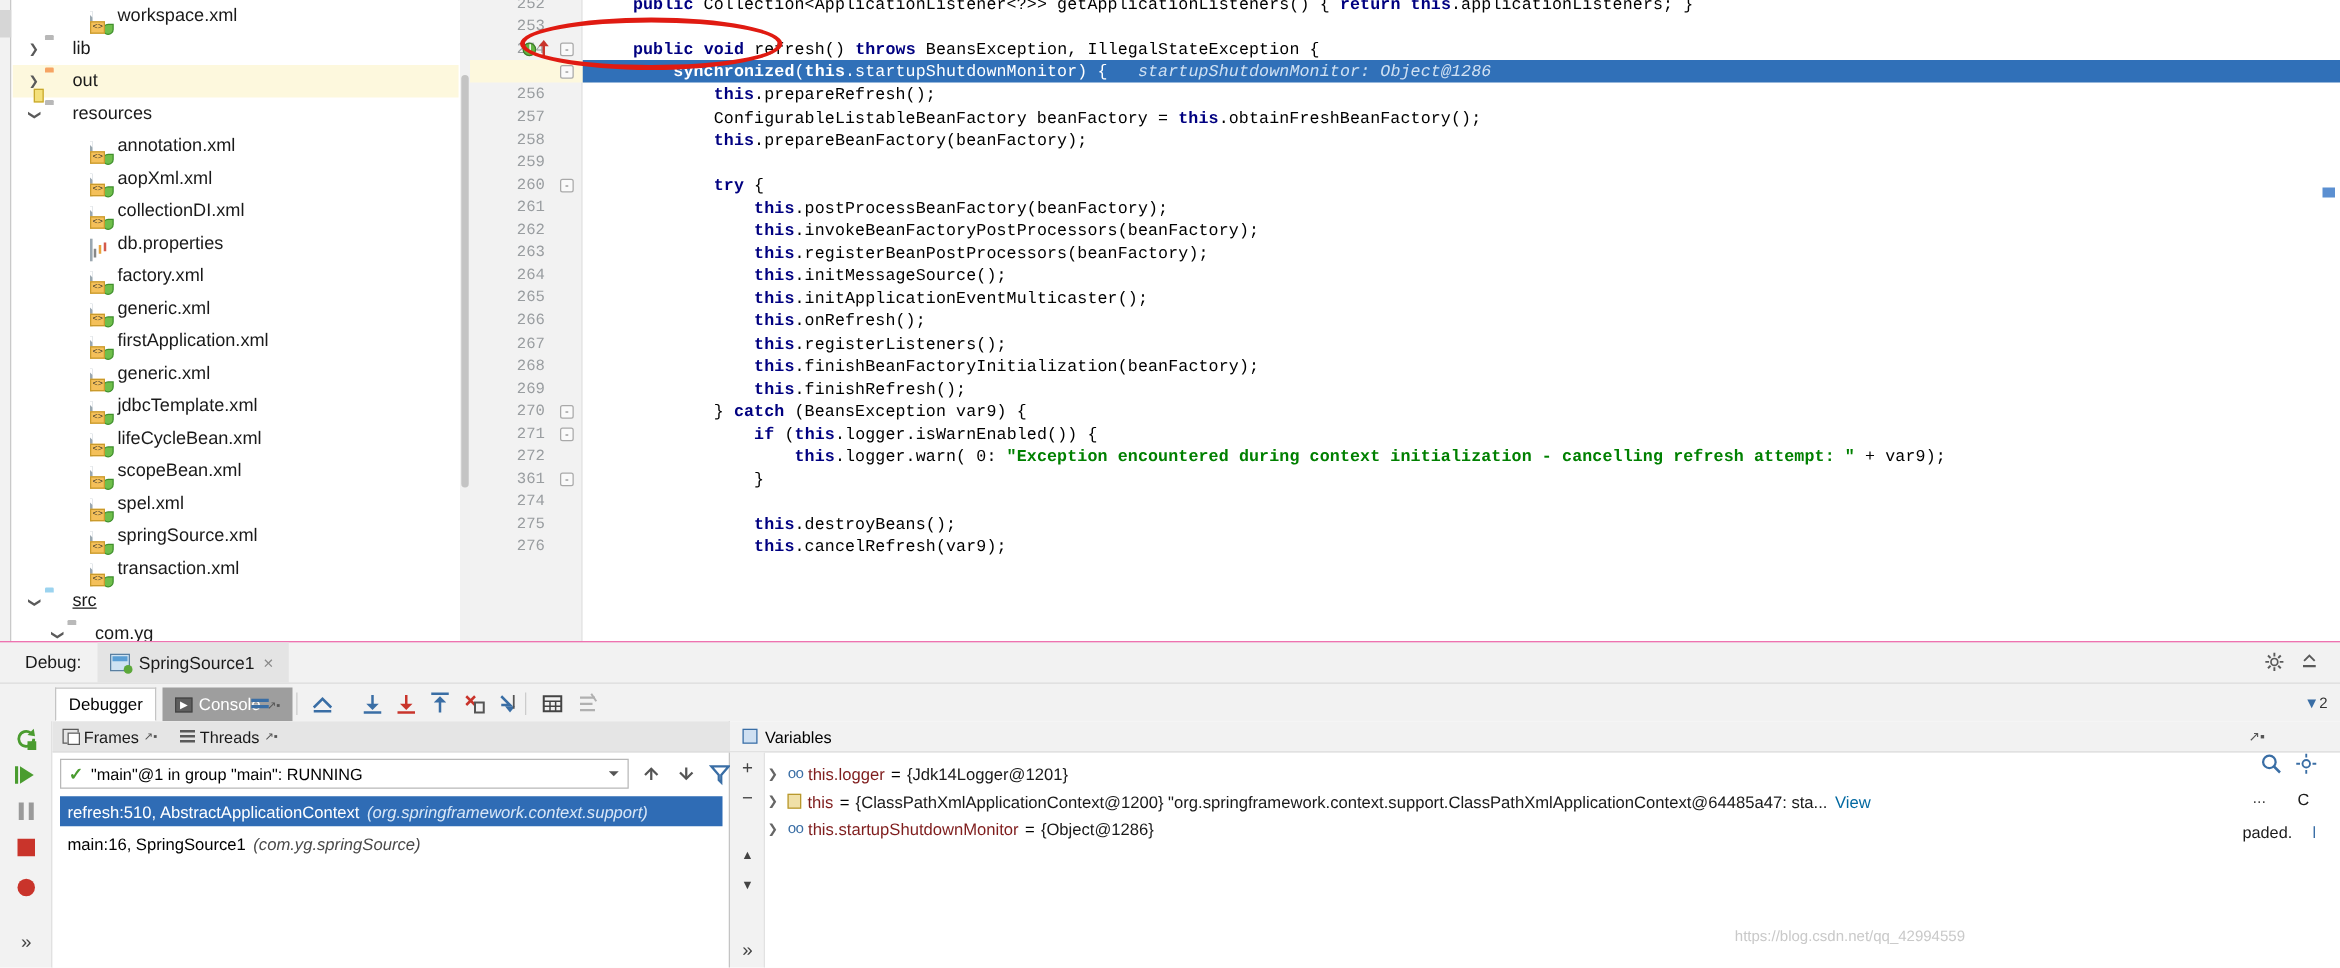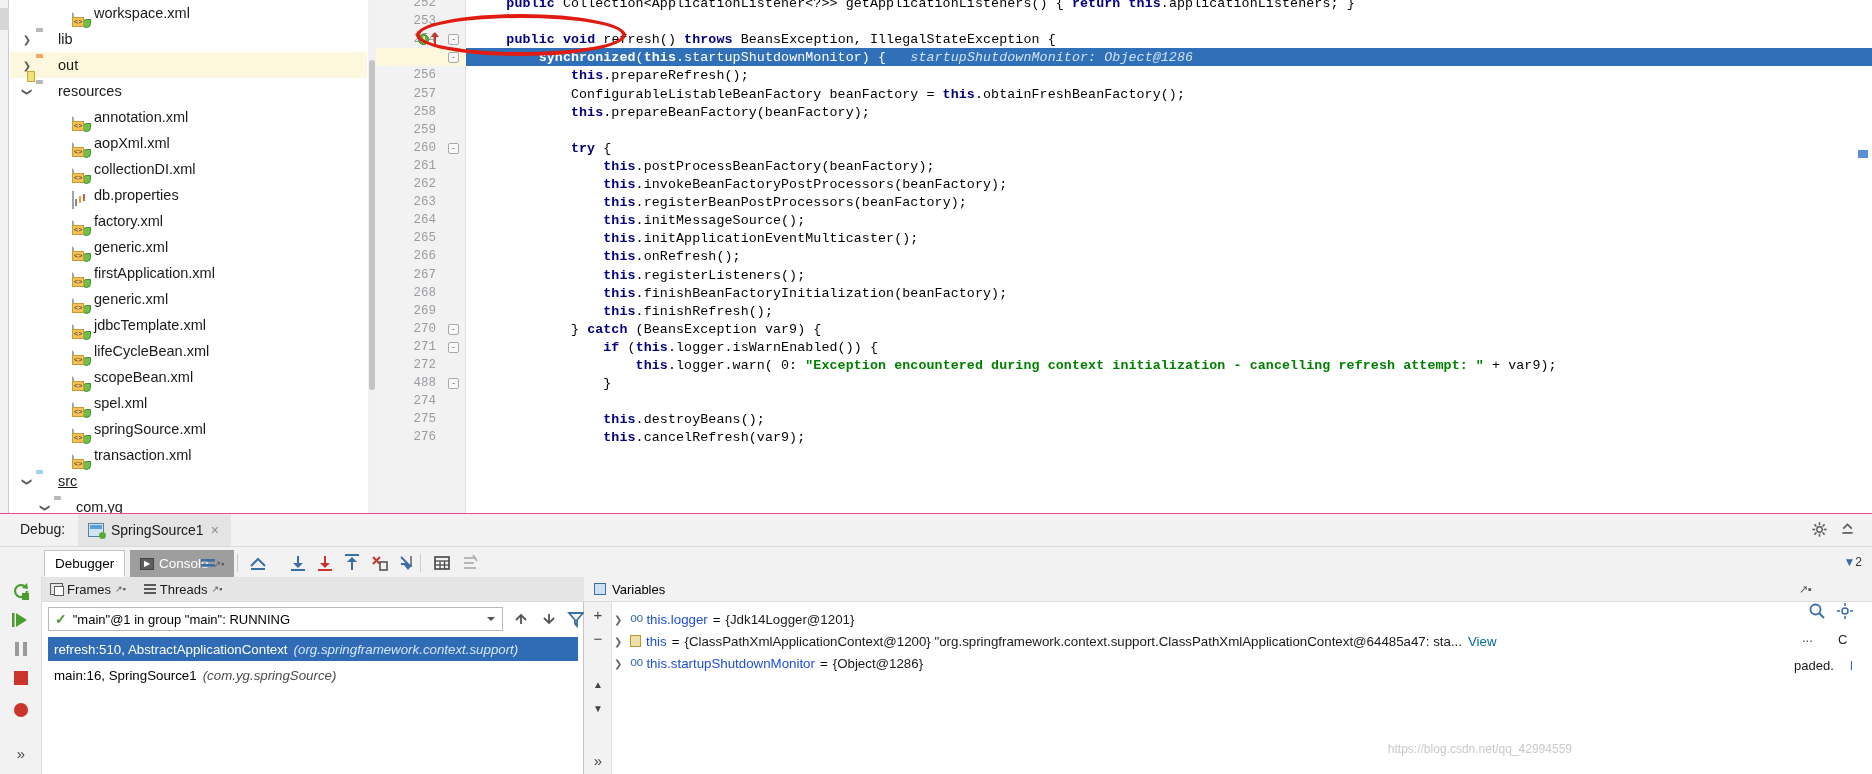--- a/index.html
+++ b/index.html
@@ -138,21 +138,21 @@
   .vars-head { position:absolute; left:0; top:0; width:1288px; height:25px; background:#f2f2f2; border-bottom:1px solid #dcdcdc;
      display:flex; align-items:center; gap:6px; padding-left:10px; font-size:13px; }
   .ico-vars { width:12px; height:12px; border:1px solid #3a6ea5; background:#cfe0f2; }
   .var-plus-col { position:absolute; left:0; top:25px; width:28px; height:173px; background:#f2f2f2; border-right:1px solid #e2e2e2; }
   .vp-btn { position:absolute; left:5px; width:18px; height:18px; font-size:15px; color:#444; text-align:center; line-height:18px; }
   .var-row { position:absolute; left:30px; height:24px; display:flex; align-items:center; font-size:13.3px; white-space:nowrap; }
   .var-tw { width:16px; color:#666; font-size:10px; }
   .var-tw::before { content:"\276F"; }
   .ico-oo { color:#3a6ea5; font-size:12px; letter-spacing:-1px; margin-right:4px; font-family:"Liberation Mono", monospace; }
   .ico-field { width:11px; height:12px; background:#f0e0a8; border:1px solid #b8982e; margin-right:5px; }
-  .vname { color:#1d4ed8; }
+  .vname { color:#7f1d1d; }
   .vval { color:#1a1a1a; }
   .vlink { color:#0369a1; }
 
   .vars-right-strip { position:absolute; right:0; top:25px; width:38px; height:173px; }
   .vrs-btn { position:absolute; width:18px; height:18px; }
   .watermark { position:absolute; right:300px; top:742px; font-size:12px; color:#c9c9c9; }
   .eol-text { position:absolute; font-size:13px; color:#1a1a1a; }
 </style>
 </head>
 <body>
@@ -208,21 +208,21 @@
           <div class="ln" style="top: 195.1px; left: 16px;">263</div>
           <div class="ln" style="top: 213.2px; left: 16px;">264</div>
           <div class="ln" style="top: 231.3px; left: 16px;">265</div>
           <div class="ln" style="top: 249.4px; left: 16px;">266</div>
           <div class="ln" style="top: 267.5px; left: 16px;">267</div>
           <div class="ln" style="top: 285.6px; left: 16px;">268</div>
           <div class="ln" style="top: 303.7px; left: 16px;">269</div>
           <div class="ln" style="top: 321.8px; left: 16px;">270</div>
           <div class="ln" style="top: 339.9px; left: 16px;">271</div>
           <div class="ln" style="top: 358px; left: 16px;">272</div>
-          <div class="ln" style="top: 376.1px; left: 16px;">488</div>
+          <div class="ln" style="top: 376.1px; left: 16px;">361</div>
           <div class="ln" style="top: 394.2px; left: 16px;">274</div>
           <div class="ln" style="top: 412.3px; left: 16px;">275</div>
           <div class="ln" style="top: 430.4px; left: 16px;">276</div>
           <div class="fold" style="left: 72px; top: 34.2px;">-</div>
           <div class="fold" style="left: 72px; top: 52.3px;">-</div>
           <div class="fold" style="left: 72px; top: 142.8px;">-</div>
           <div class="fold" style="left: 72px; top: 323.8px;">-</div>
           <div class="fold" style="left: 72px; top: 341.9px;">-</div>
           <div class="fold" style="left: 72px; top: 378.1px;">-</div>
           <div class="bp-icons" style="left: 42px; top: 32.2px;"><span class="bp-green"></span><span class="bp-arrow"></span></div>

